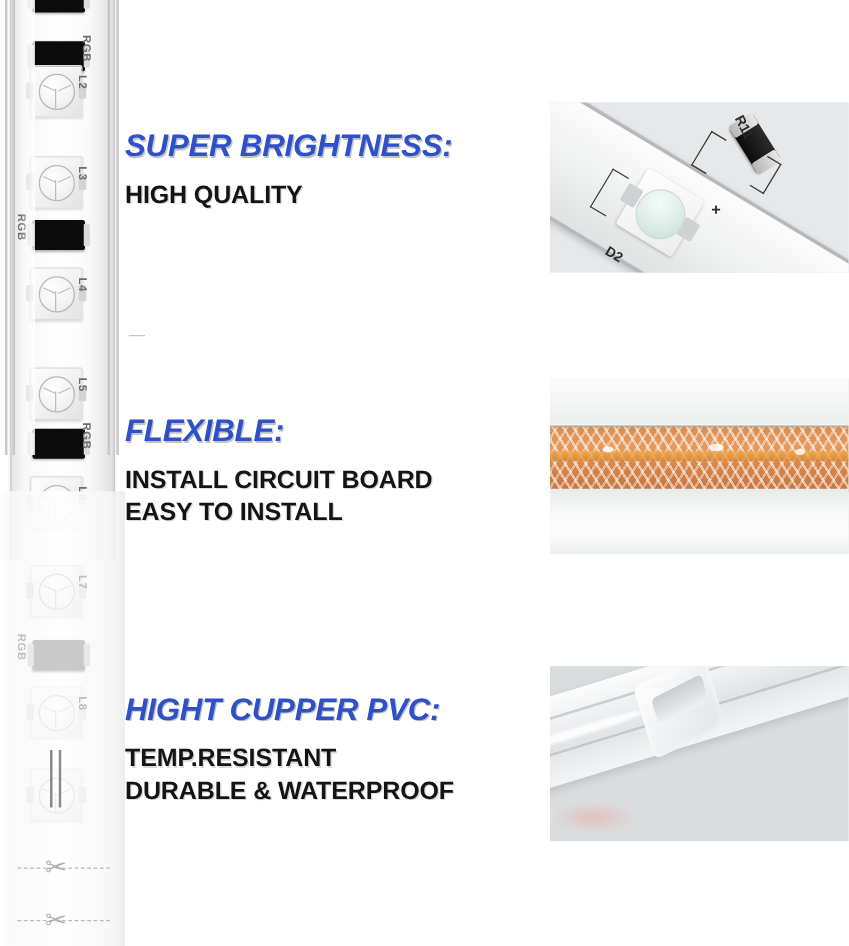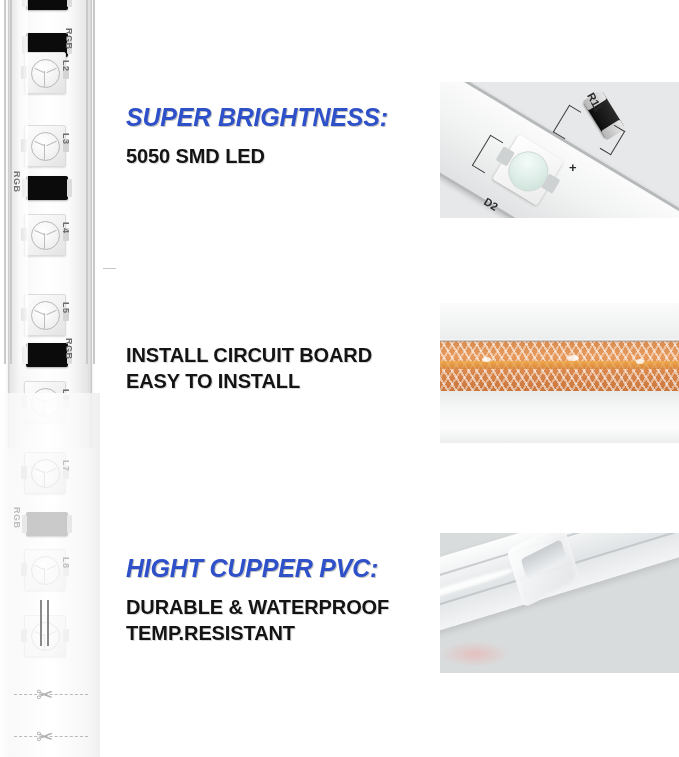--- a/index.html
+++ b/index.html
@@ -149,21 +149,21 @@
   }
 
   .tick-dash {
     position: absolute;
     left: 103px; top: 268px;
     width: 13px;
     border-top: 1px solid #c6c6c6;
   }
 
   
-  .feature { position: absolute; left: 126px; }
+  .feature { position: absolute; left: 100px; }
   .feature h2 {
     margin: 0;
     font-size: 25px;
     font-weight: bold;
     font-style: italic;
     color: #2e50c8;
     letter-spacing: -0.2px;
     text-shadow: 1px 1px 0 rgba(120,120,120,0.45);
     font-family: "Liberation Sans", sans-serif;
     white-space: nowrap;
@@ -456,34 +456,35 @@
     <span class="cut-dash"></span>
     <span class="scissors">✂</span>
   </div>
 </div>
 
 <div class="tick-dash"></div>
 
 <div class="feature" style="top:103px;">
   <h2>SUPER BRIGHTNESS:</h2>
   <div class="gap"></div>
-  <p>5050 SMD LED</p>
+  <p>HIGH QUALITY</p>
 </div>
 
 <div class="feature" style="top:331px;">
+  <h2>FLEXIBLE:</h2>
   <div class="gap"></div>
   <p>INSTALL CIRCUIT BOARD</p>
   <p>EASY TO INSTALL</p>
 </div>
 
 <div class="feature" style="top:554px;">
   <h2>HIGHT CUPPER PVC:</h2>
   <div class="gap"></div>
+  <p>TEMP.RESISTANT</p>
   <p>DURABLE &amp; WATERPROOF</p>
-  <p>TEMP.RESISTANT</p>
 </div>
 
 <div class="photo" id="photo-led">
   <span class="bg"></span>
   <span class="band">
     <span class="band-edge" style="top:0px;"></span>
     <span class="band-edge" style="top:93px;"></span>
   </span>
 
   <span class="pkg" style="left:62px; top:62px; transform:rotate(31deg);">

